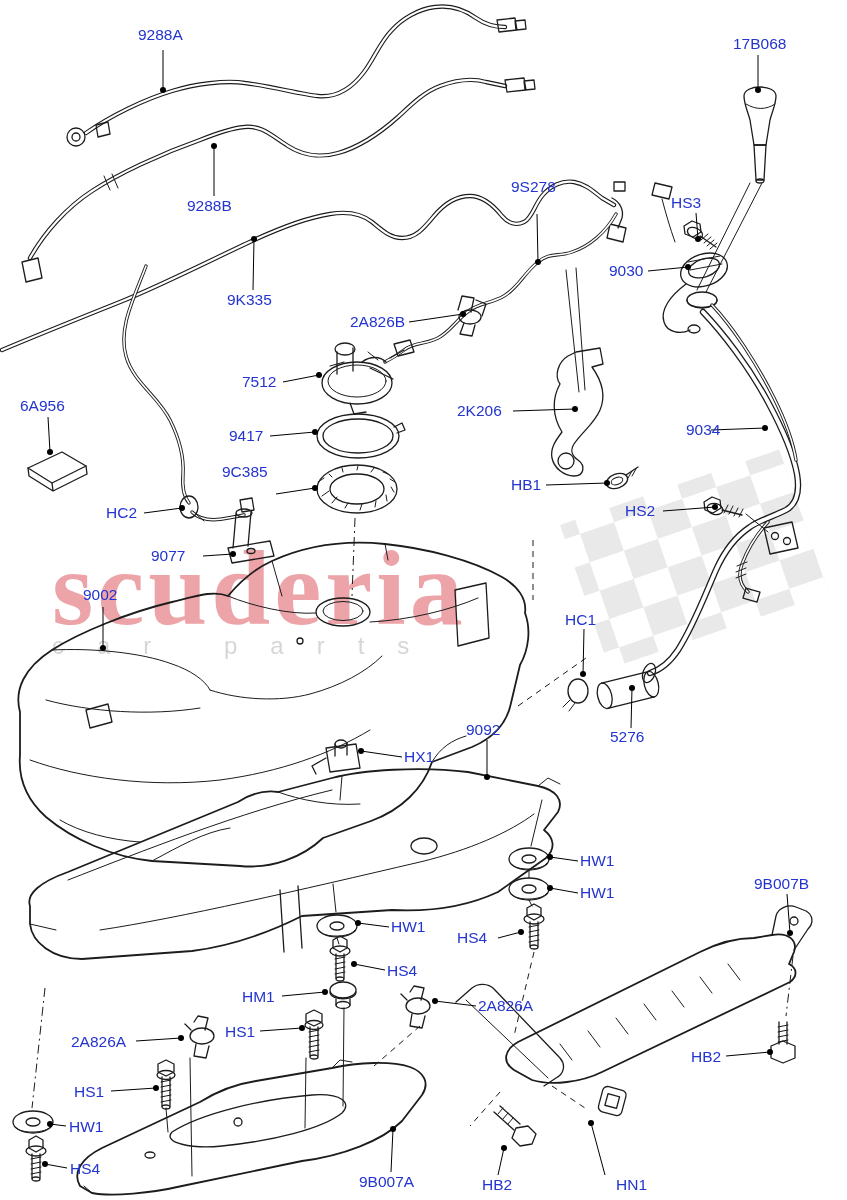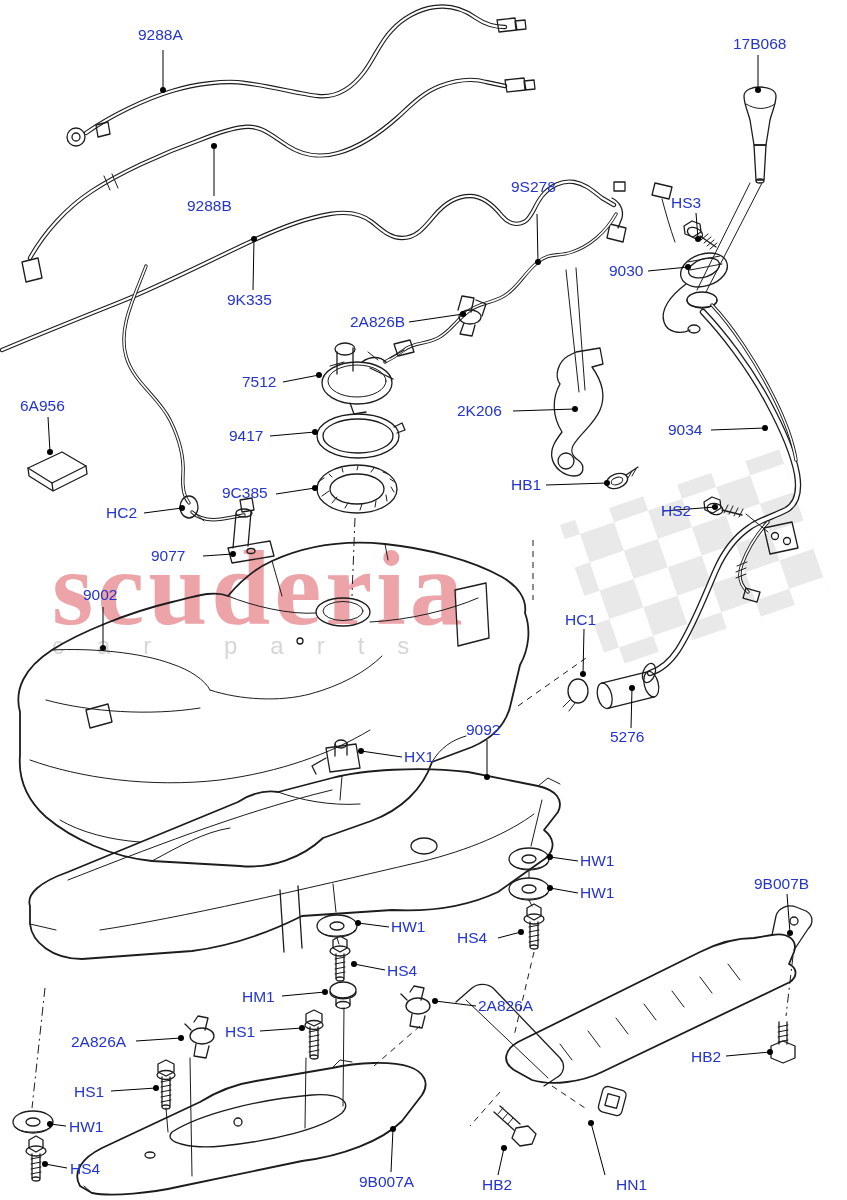--- a/index.html
+++ b/index.html
@@ -399,25 +399,25 @@
   <div class="co" style="left:187px;top:198px">9288B</div>
   <div class="co" style="left:511px;top:179px">9S278</div>
   <div class="co" style="left:671px;top:195px">HS3</div>
   <div class="co" style="left:609px;top:263px">9030</div>
   <div class="co" style="left:227px;top:292px">9K335</div>
   <div class="co" style="left:350px;top:314px">2A826B</div>
   <div class="co" style="left:242px;top:374px">7512</div>
   <div class="co" style="left:20px;top:398px">6A956</div>
   <div class="co" style="left:457px;top:403px">2K206</div>
   <div class="co" style="left:229px;top:428px">9417</div>
-  <div class="co" style="left:668px;top:422px">9034</div>
+  <div class="co" style="left:686px;top:422px">9034</div>
   <div class="co" style="left:511px;top:477px">HB1</div>
-  <div class="co" style="left:222px;top:485px">9C385</div>
+  <div class="co" style="left:222px;top:464px">9C385</div>
   <div class="co" style="left:106px;top:505px">HC2</div>
-  <div class="co" style="left:661px;top:503px">HS2</div>
+  <div class="co" style="left:625px;top:503px">HS2</div>
   <div class="co" style="left:151px;top:548px">9077</div>
   <div class="co" style="left:83px;top:587px">9002</div>
   <div class="co" style="left:565px;top:612px">HC1</div>
   <div class="co" style="left:466px;top:722px">9092</div>
   <div class="co" style="left:610px;top:729px">5276</div>
   <div class="co" style="left:404px;top:749px">HX1</div>
   <div class="co" style="left:580px;top:853px">HW1</div>
   <div class="co" style="left:580px;top:885px">HW1</div>
   <div class="co" style="left:754px;top:876px">9B007B</div>
   <div class="co" style="left:391px;top:919px">HW1</div>

